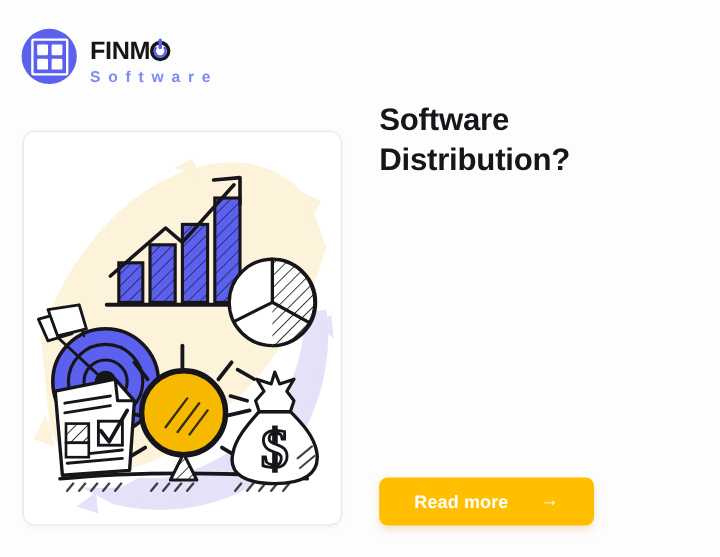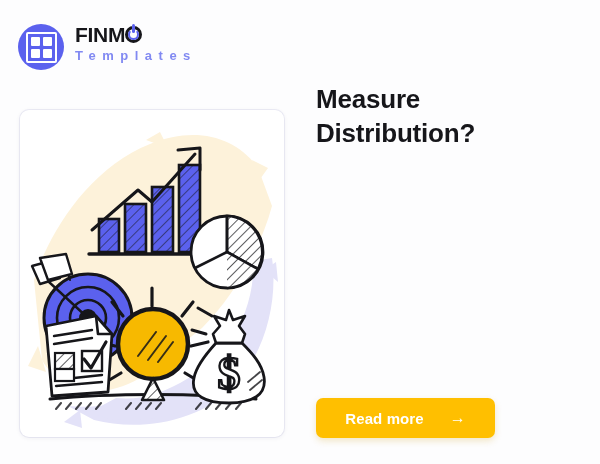--- a/index.html
+++ b/index.html
@@ -6,21 +6,21 @@
   body{
     width:600px;height:464px;
     background:#ffffff;
     font-family:"Liberation Sans", sans-serif;
     overflow:hidden;
     position:relative;
   }
   .canvas{position:relative;width:600px;height:464px;background:#fdfdfe;}
 
   
-  .logo{position:absolute;left:18px;top:24px;display:flex;align-items:flex-start;gap:11px;}
+  .logo{position:absolute;left:18px;top:24px;display:flex;align-items:flex-end;gap:11px;}
   .logo-mark{
     width:46px;height:46px;border-radius:50%;
     background:#5b61ee;
     display:flex;align-items:center;justify-content:center;
     flex:0 0 auto;
   }
   .logo-grid{display:grid;grid-template-columns:9px 9px;grid-template-rows:9px 9px;gap:3px;
     padding:3px;border:2px solid #ffffff;border-radius:2px;}
   .logo-grid i{display:block;background:#ffffff;border-radius:1px;}
   .logo-text{display:flex;flex-direction:column;line-height:1;}
@@ -88,21 +88,21 @@
     </div>
     <div class="logo-text">
       <div class="logo-name">
         <span class="pre">FINM</span>
         <span class="logo-o">
           <span class="ring"></span>
           <span class="pwr-arc"></span>
           <span class="pwr-line"></span>
         </span>
       </div>
-      <div class="logo-sub">Templates</div>
+      <div class="logo-sub">Software</div>
     </div>
   </div>
 
   <div class="illus-panel">
     <svg class="illus-svg" viewBox="0 0 264 327">
       <defs>
         <pattern id="hatch" width="7" height="7" patternTransform="rotate(45)" patternUnits="userSpaceOnUse">
           <line x1="0" y1="0" x2="0" y2="7" stroke="#16161a" stroke-width="1.4"></line>
         </pattern>
         <pattern id="hatchW" width="7" height="7" patternTransform="rotate(45)" patternUnits="userSpaceOnUse">
@@ -235,21 +235,21 @@
         </g>
       </g>
       <g stroke="#16161a" stroke-width="3" stroke-linecap="round">
         <line x1="178" y1="198" x2="192" y2="206"></line>
         <line x1="172" y1="220" x2="186" y2="224"></line>
       </g>
     </svg>
   </div>
 
   <h1 class="headline">
-    <span class="dark">Measure Distribution?</span>
+    <span class="dark">Software Distribution?</span>
   </h1>
 
   <button class="cta">
     <span class="cta-label">Read more</span>
     <span class="cta-arrow">→</span>
   </button>
 
 </div>
 
 </body></html>

